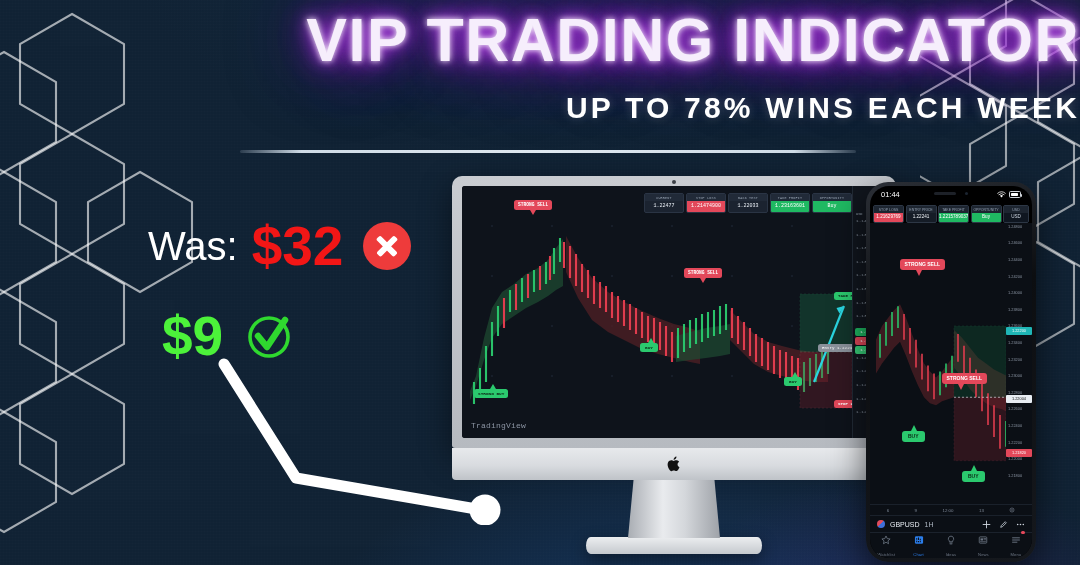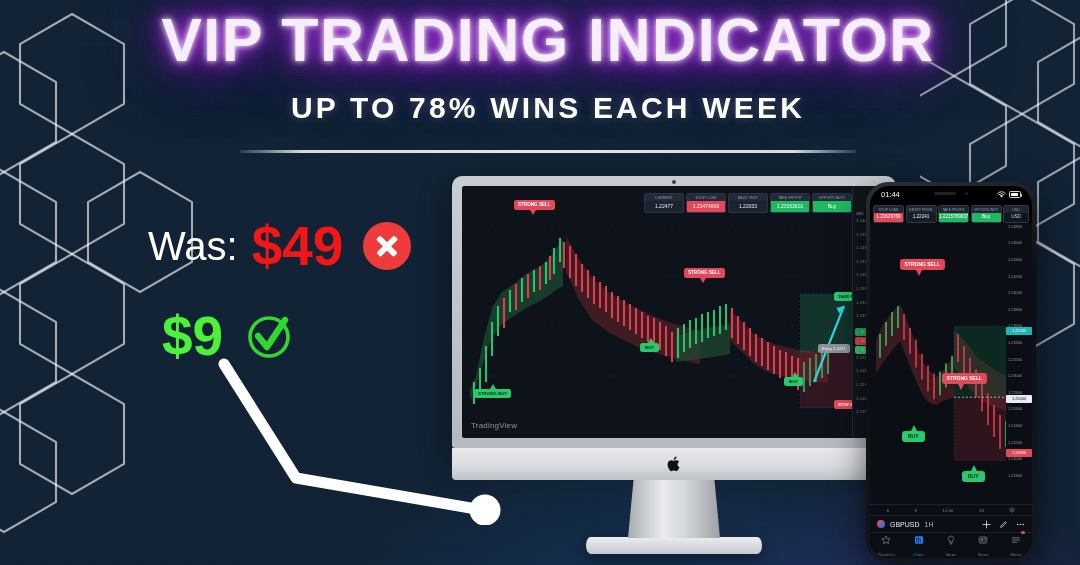--- a/index.html
+++ b/index.html
@@ -28,21 +28,21 @@
   }
   .bg-blocks{ position:absolute; inset:0; opacity:.35; }
 
   
   .hexlayer{ position:absolute; top:0; bottom:0; }
   .hexlayer.left{ left:-40px; width:260px; }
   .hexlayer.right{ right:-40px; width:200px; }
 
   
   .headline-wrap{
-    position:absolute; left:16px; right:0; top:8px; text-align:center; z-index:6;
+    position:absolute; left:16px; right:0; top:8px; text-align:right; z-index:6;
   }
   .title{
     font-size:61px; font-weight:bold; letter-spacing:1.5px;
     color:#f6eefc; line-height:1.05;
     text-shadow:
       0 0 6px #ffffff,
       0 0 16px #c04cf0,
       0 0 30px #9a22d8,
       0 0 55px #7a0fbe,
       0 0 85px rgba(122,15,190,.65);
@@ -83,20 +83,21 @@
   .pointer{ position:absolute; left:200px; top:350px; z-index:5; }
 
   
   .imac{ position:absolute; left:452px; top:176px; width:444px; z-index:4; }
   .imac-body{
     width:444px; height:272px; border-radius:10px 10px 3px 3px;
     background:linear-gradient(180deg,#c9ccd1,#b6bac0);
     padding:10px 10px 0 10px;
     box-shadow:0 10px 32px rgba(0,0,0,.48);
     position:relative;
+    font-family:Liberation Mono, monospace;
   }
   .imac-cam{
     position:absolute; top:4px; left:50%; transform:translateX(-50%);
     width:4px; height:4px; border-radius:50%; background:#3c4046;
   }
   .imac-screen{
     width:100%; height:252px; background:#0d1117; border-radius:3px;
     overflow:hidden; position:relative;
   }
   .imac-chin{
@@ -286,21 +287,21 @@
 
   <div class="headline-wrap">
     <div class="title">VIP TRADING INDICATOR</div>
     <div class="subtitle">UP TO 78% WINS EACH WEEK</div>
     <div class="divider"></div>
   </div>
 
   <div class="price-block">
     <div class="price-row">
       <span class="price-label">Was:</span>
-      <span class="price-amount was">$49</span>
+      <span class="price-amount was">$32</span>
       <span class="price-mark">
           <span class="mark-x"></span>
         </span>
     </div>
     <div class="price-row">
       <span class="price-amount now">$9</span>
       <span class="price-mark">
         <svg width="52" height="52" viewBox="0 0 52 52">
           <circle cx="26" cy="27" r="19" fill="none" stroke="#2fd92f" stroke-width="3.6"></circle>
           <path d="M15 26 L24 37 L42 10" fill="none" stroke="#2fd92f" stroke-width="6.5" stroke-linecap="round" stroke-linejoin="round"></path>

